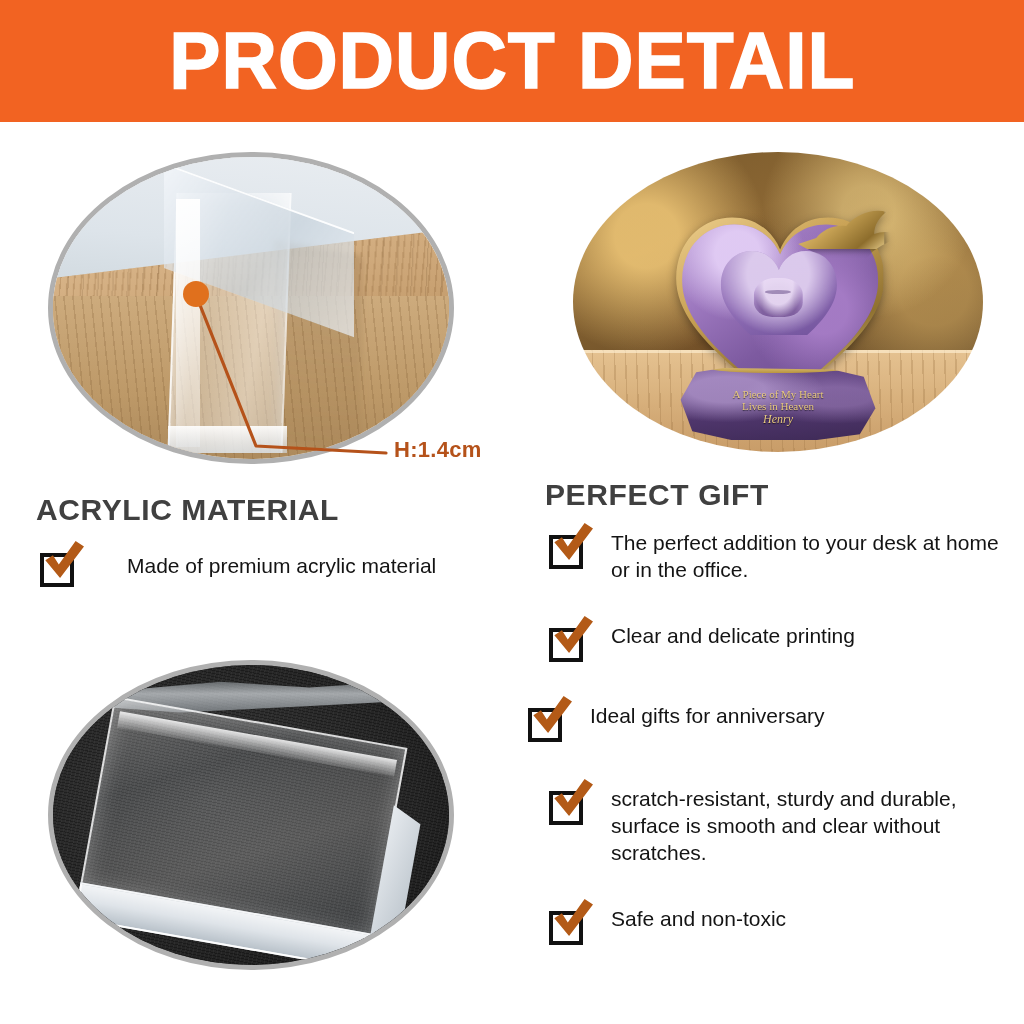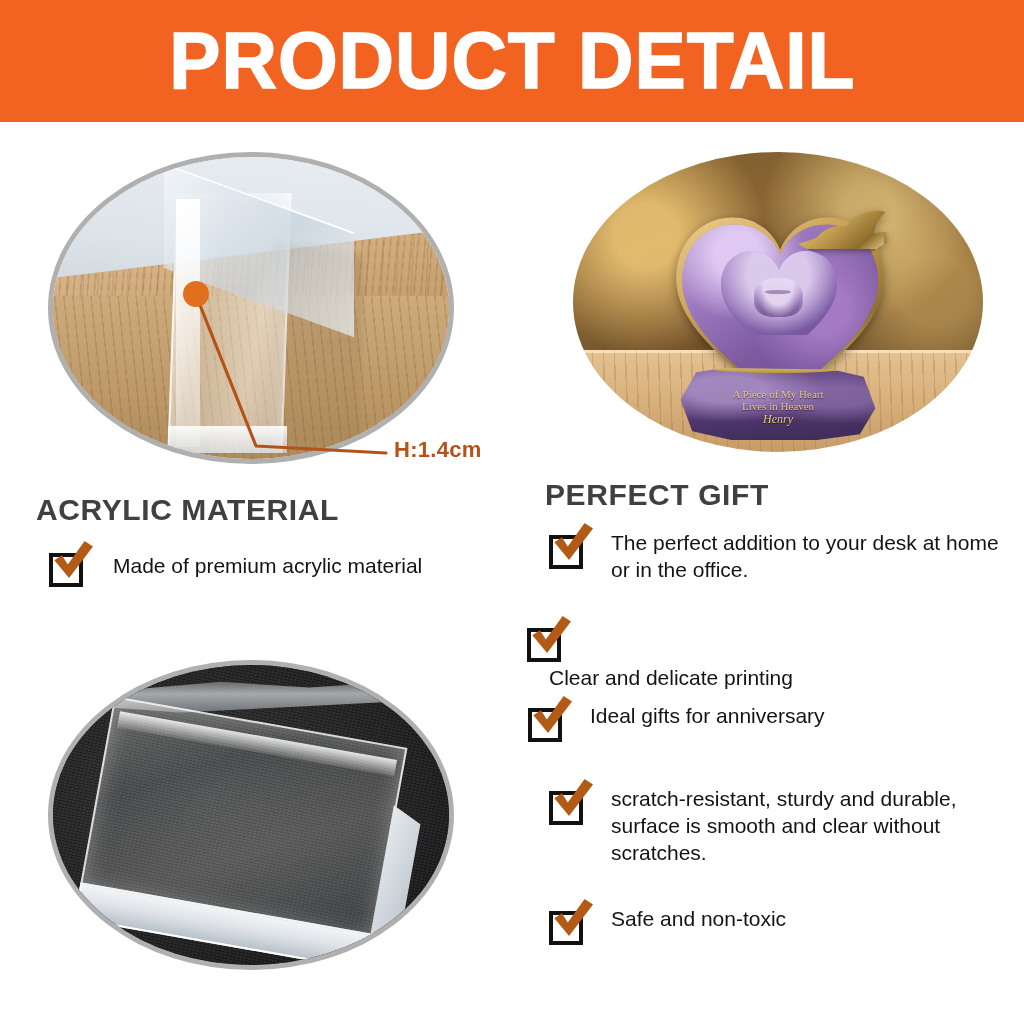--- a/index.html
+++ b/index.html
@@ -189,24 +189,24 @@
     background:#b35a17;
     clip-path:polygon(8% 46%, 26% 34%, 40% 56%, 80% 0%, 100% 13%, 43% 88%);}
   .bullet-text{
     font-size:21px;line-height:1.28;color:#141414;
     font-family:"Liberation Sans", sans-serif;font-weight:normal;
   }
   .left-col .bullet-text{margin-left:24px;margin-top:8px;}
   .right-col .bullet-text{margin-left:22px;margin-top:3px;}
 
   
-  #bullet-acrylic-0{left:49px;top:545px;width:470px;}
+  #bullet-acrylic-0{left:40px;top:545px;width:470px;gap:23px;}
   
   #bullet-gift-0{left:549px;top:527px;width:455px;}
-  #bullet-gift-1{left:527px;top:620px;width:455px;flex-direction:column;}
+  #bullet-gift-1{left:549px;top:620px;width:455px;}
   #bullet-gift-2{left:528px;top:700px;width:455px;}
   #bullet-gift-3{left:549px;top:783px;width:465px;}
   #bullet-gift-4{left:549px;top:903px;width:455px;}
 </style>
 </head>
 <body>
 
 <div class="page">
 
   <div class="banner">

